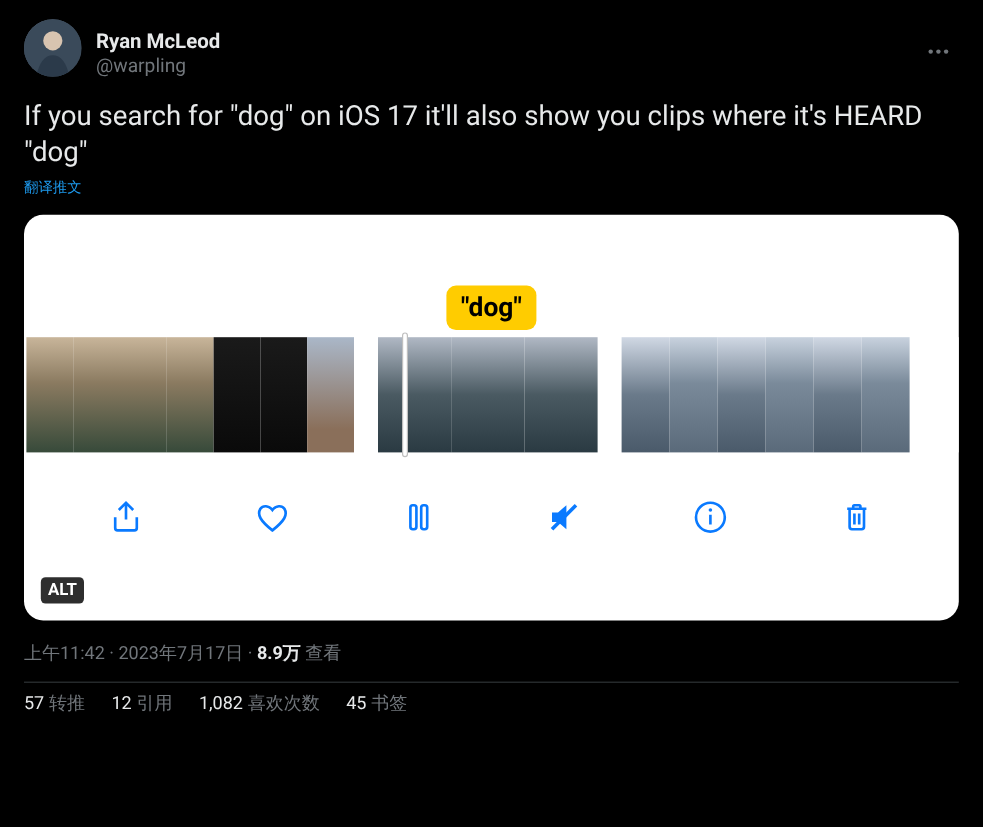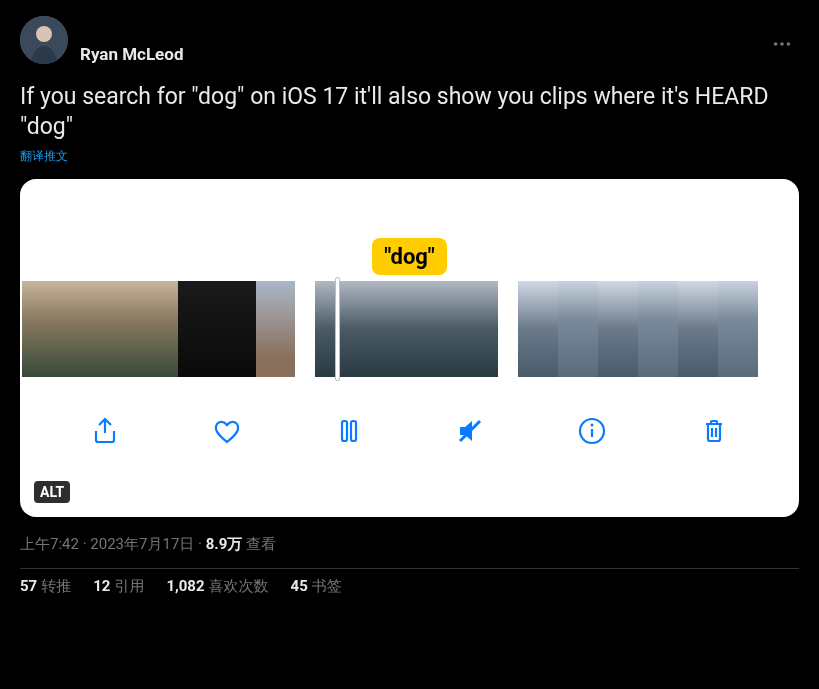--- a/index.html
+++ b/index.html
@@ -171,37 +171,38 @@
     border: none;
     border-top: 1px solid #2f3336;
     margin: 14px 0 8px 0;
   }
   .metrics {
     display: flex;
     gap: 22px;
     font-size: 15px;
     color: #71767b;
   }
-  .metrics .count { color: #e7e9ea; font-weight: 700; margin-right: 4px; }
+  .metrics .count { color: #e7e9ea; font-weight: 400; margin-right: 4px; }
 </style>
 </head>
 <body>
 
 <div class="tweet">
 
   <div class="header">
     <div class="avatar">
       <svg viewBox="0 0 48 48">
         <rect width="48" height="48" fill="#3a4a5a"></rect>
         <circle cx="24" cy="18" r="8" fill="#d8c4b0"></circle>
         <path d="M10 48 Q14 30 24 30 Q34 30 38 48 Z" fill="#2b3a4a"></path>
       </svg>
     </div>
     <div class="names">
       <div class="display-name">Ryan McLeod</div>
+      <div class="handle">@warpling</div>
     </div>
     <div class="more-btn">
       <svg viewBox="0 0 24 24" width="22" height="22" fill="#71767b">
           <circle cx="5" cy="12" r="2"></circle>
           <circle cx="12" cy="12" r="2"></circle>
           <circle cx="19" cy="12" r="2"></circle>
         </svg>
     </div>
   </div>
 
@@ -290,21 +291,21 @@
               <path d="M8 9 h16 M13 9 v-2 a1 1 0 0 1 1-1 h4 a1 1 0 0 1 1 1 v2 M10 9 v15 a2 2 0 0 0 2 2 h8 a2 2 0 0 0 2-2 V9 M14 13 v9 M18 13 v9"></path>
             </svg>
       </div>
         </div>
     </div>
 
     <div class="alt-badge">ALT</div>
   </div>
 
   <div class="timeline">
-    <span>上午7:42</span><span> · </span><span>2023年7月17日</span><span> · </span><span class="views-count">8.9万</span><span> 查看</span>
+    <span>上午11:42</span><span> · </span><span>2023年7月17日</span><span> · </span><span class="views-count">8.9万</span><span> 查看</span>
   </div>
 
   <hr class="divider">
 
   <div class="metrics">
     <div class="metric">
       <span class="count">57</span><span>转推</span>
     </div>
     <div class="metric">
       <span class="count">12</span><span>引用</span>

